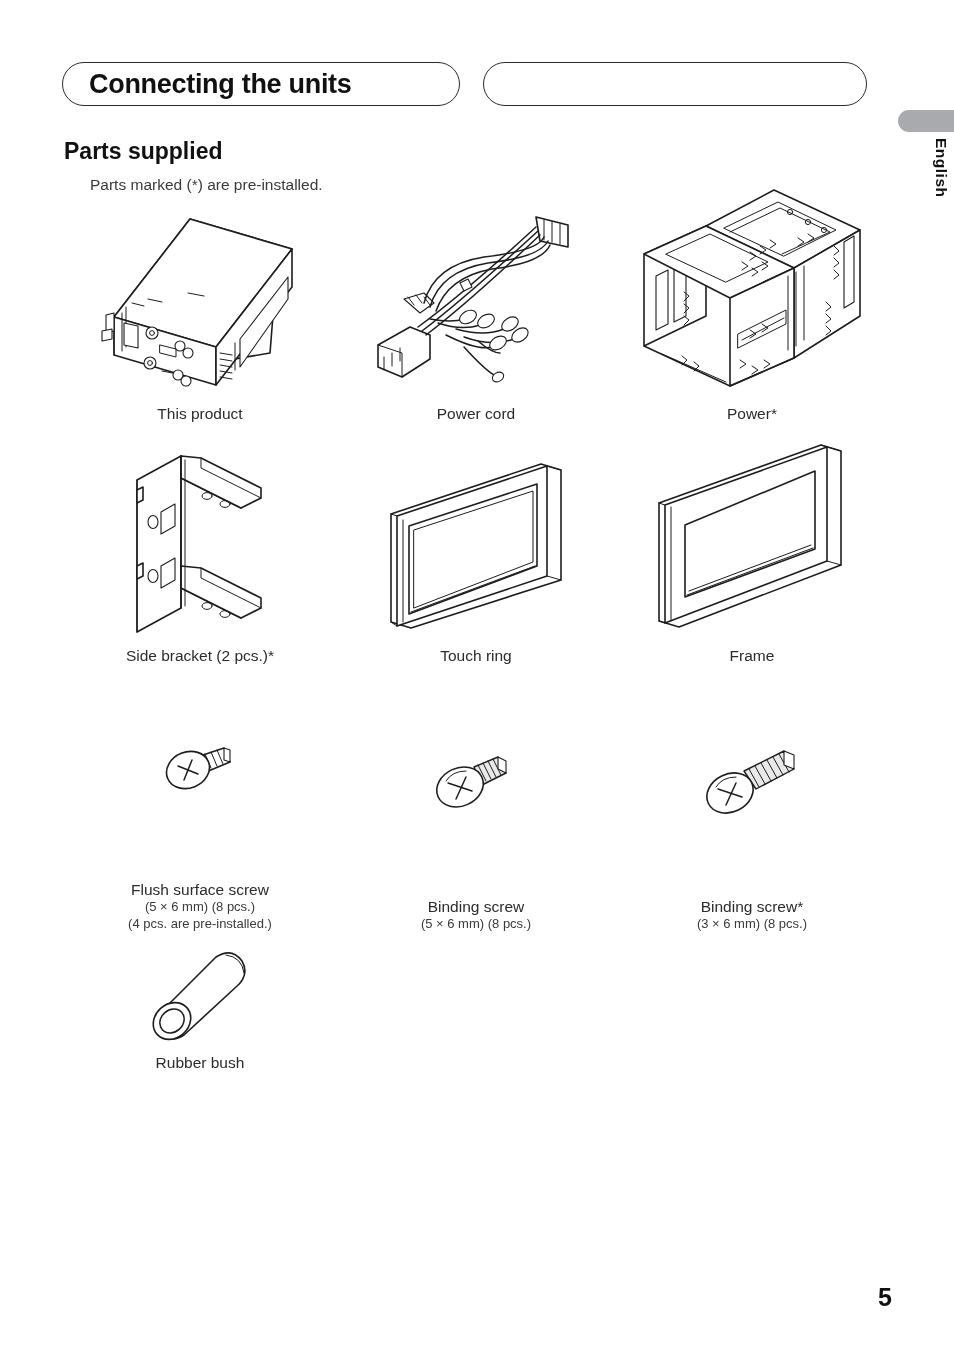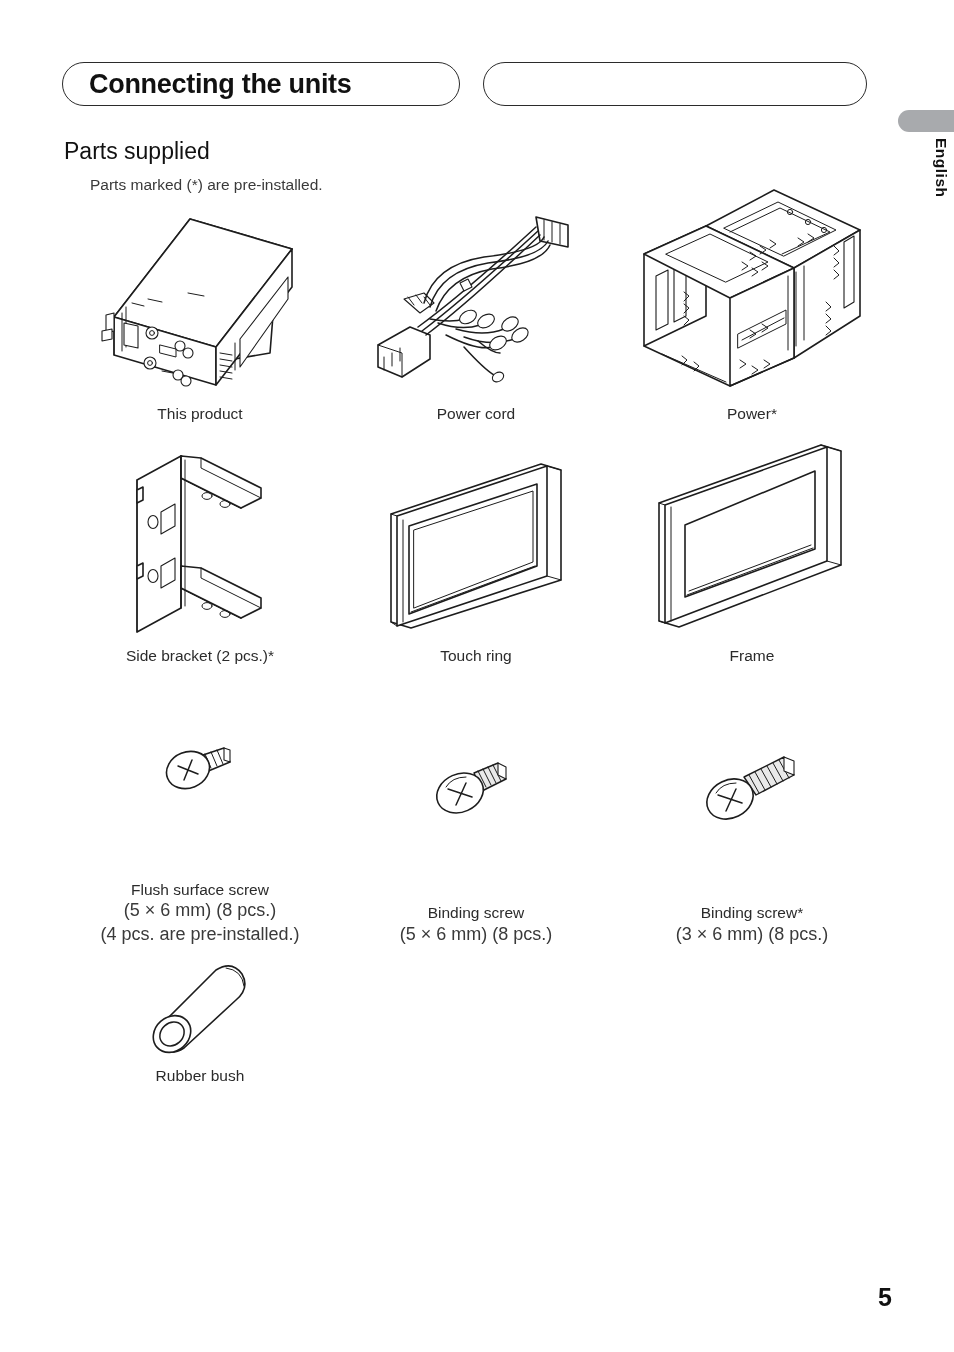--- a/index.html
+++ b/index.html
@@ -67,21 +67,21 @@
     text-orientation: mixed;
     letter-spacing: 0.5px;
   }
 
   
   .section-title {
     position: absolute;
     left: 64px;
     top: 138px;
     font-size: 23px;
-    font-weight: normal;
+    font-weight: bold;
     color: #111;
   }
   .section-note {
     position: absolute;
     left: 90px;
     top: 176px;
     font-size: 15.5px;
     color: #3a3a3a;
   }
 
@@ -109,21 +109,21 @@
     justify-content: center;
   }
   .part-label {
     text-align: center;
     font-size: 15.5px;
     color: #2b2b2b;
     line-height: 1.28;
   }
   .part-sub {
     text-align: center;
-    font-size: 18px;
+    font-size: 13px;
     color: #3a3a3a;
     line-height: 1.3;
   }
 
   .row-1 .part-art { height: 196px; }
   .row-1 .part-label { margin-top: 12px; }
   .row-2 { margin-top: 20px; }
   .row-2 .part-art { height: 192px; }
   .row-2 .part-label { margin-top: 10px; }
   .row-3 { margin-top: 66px; }

